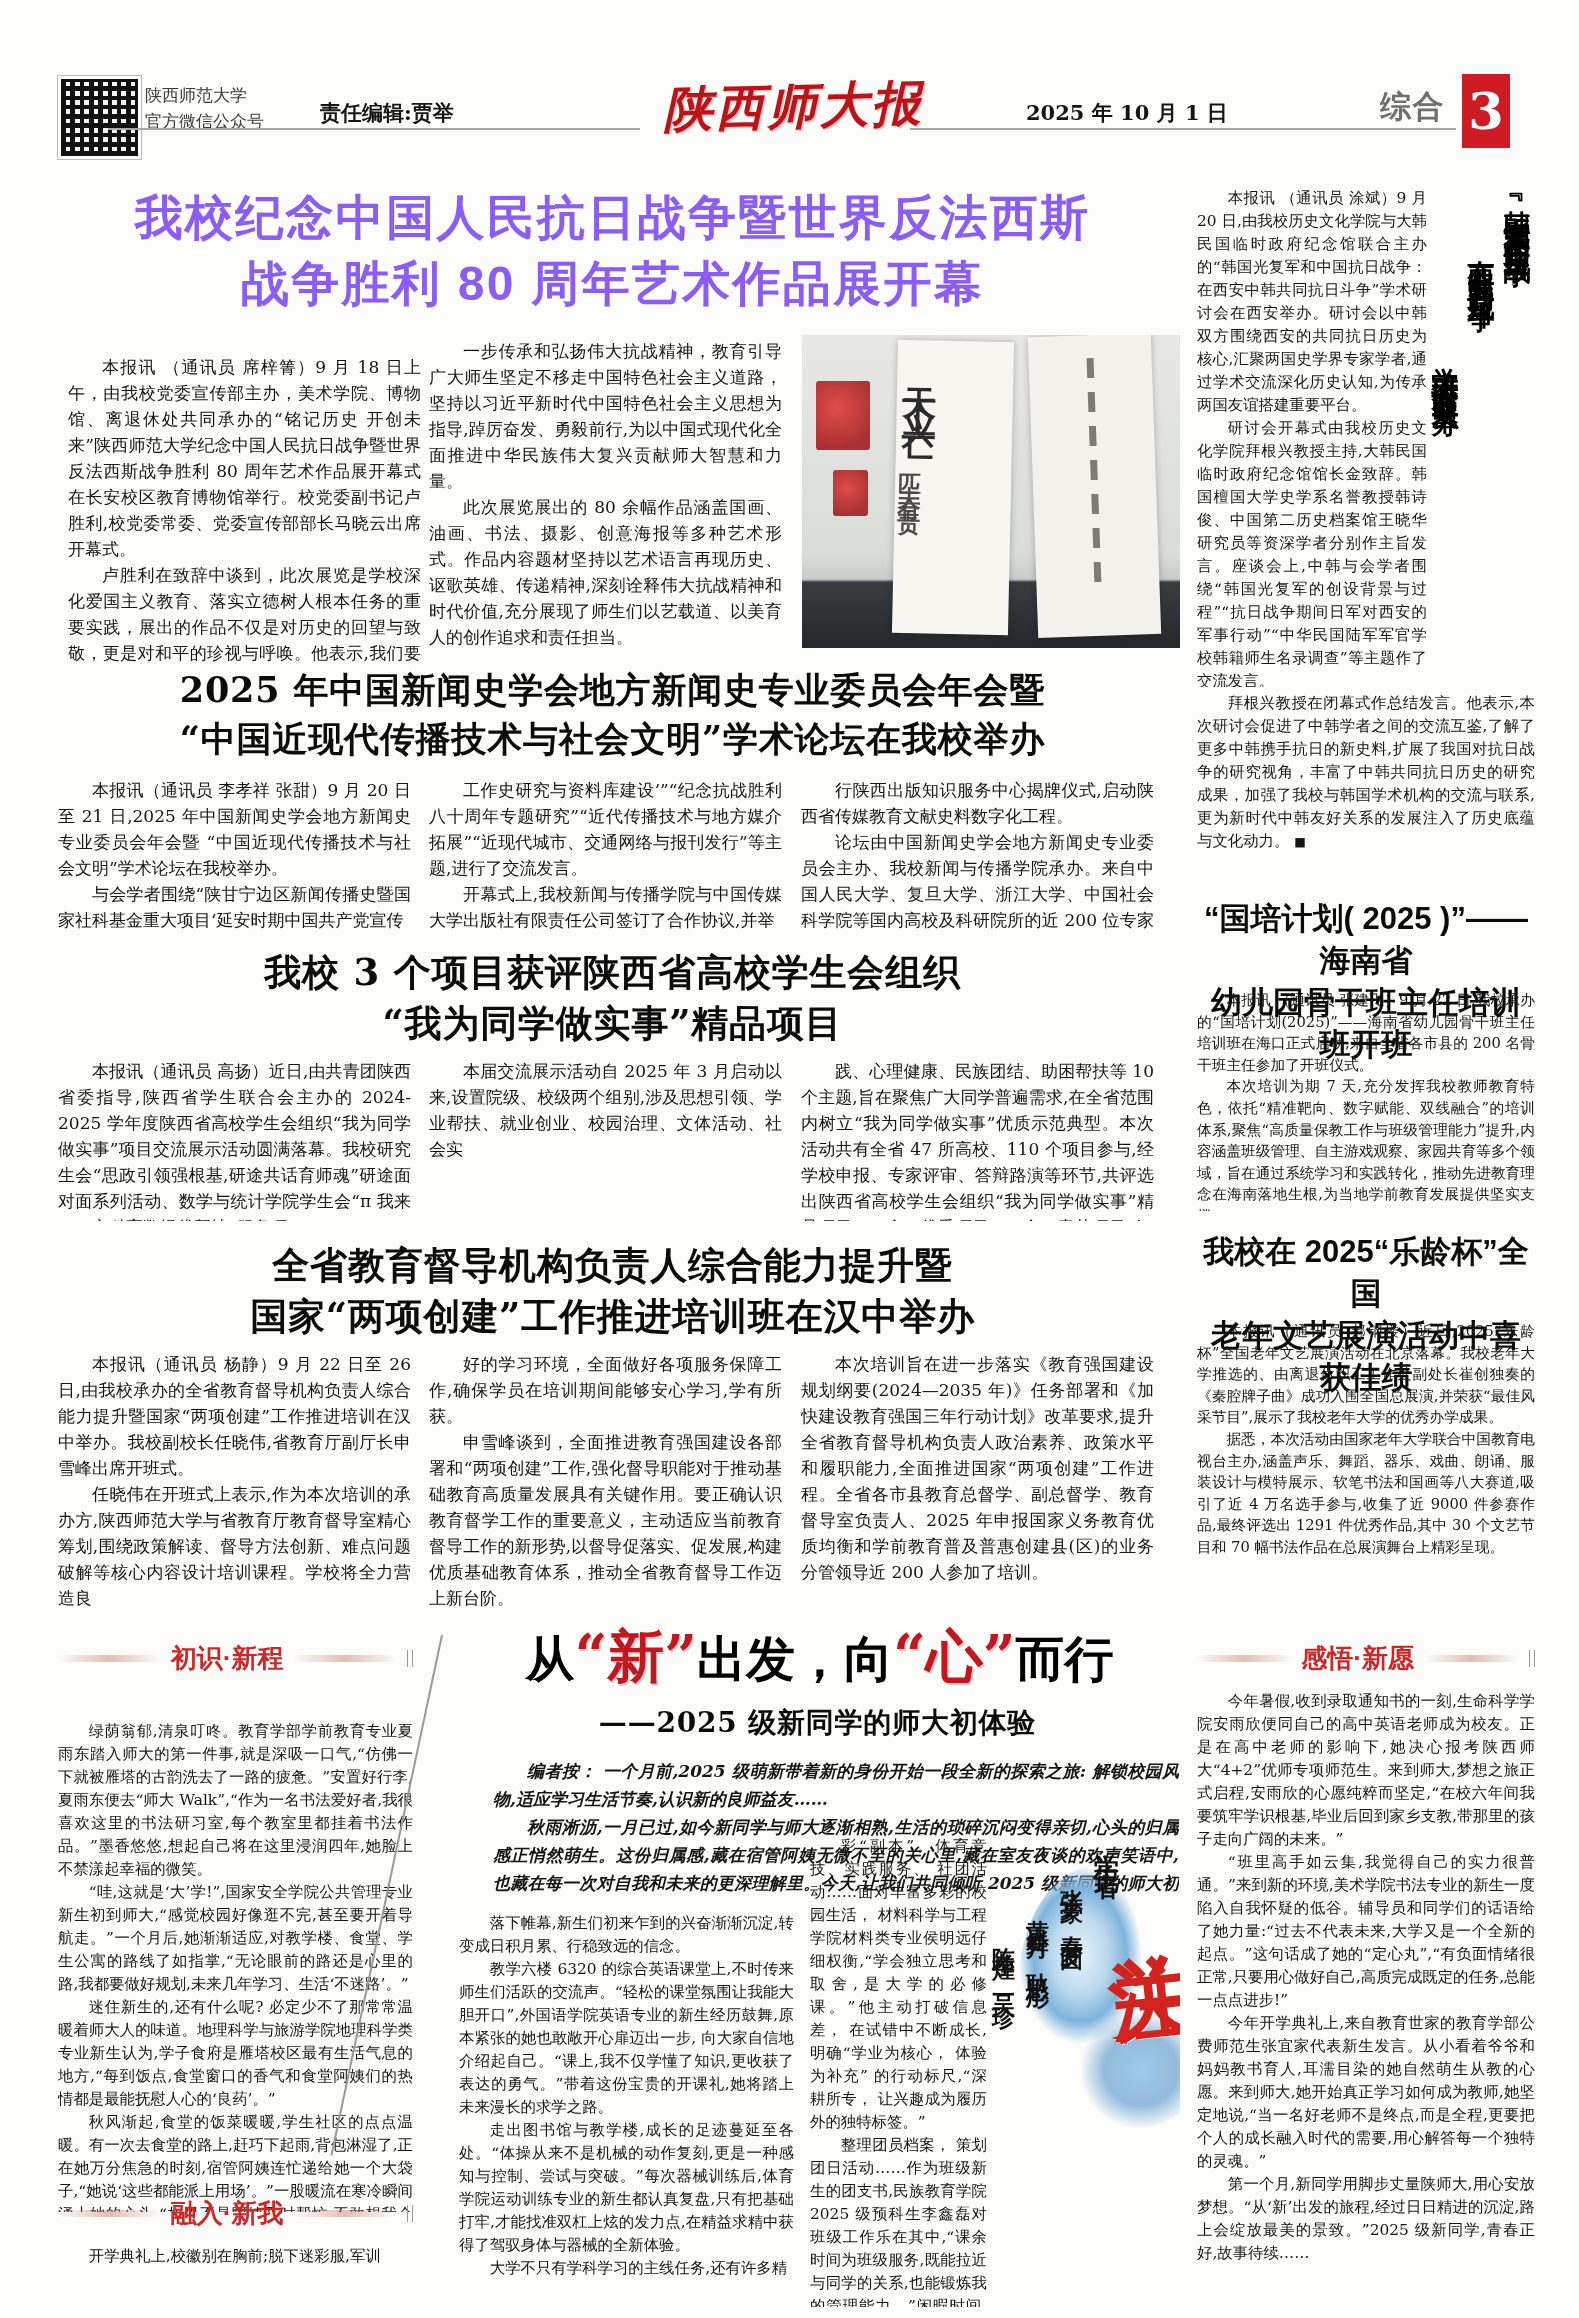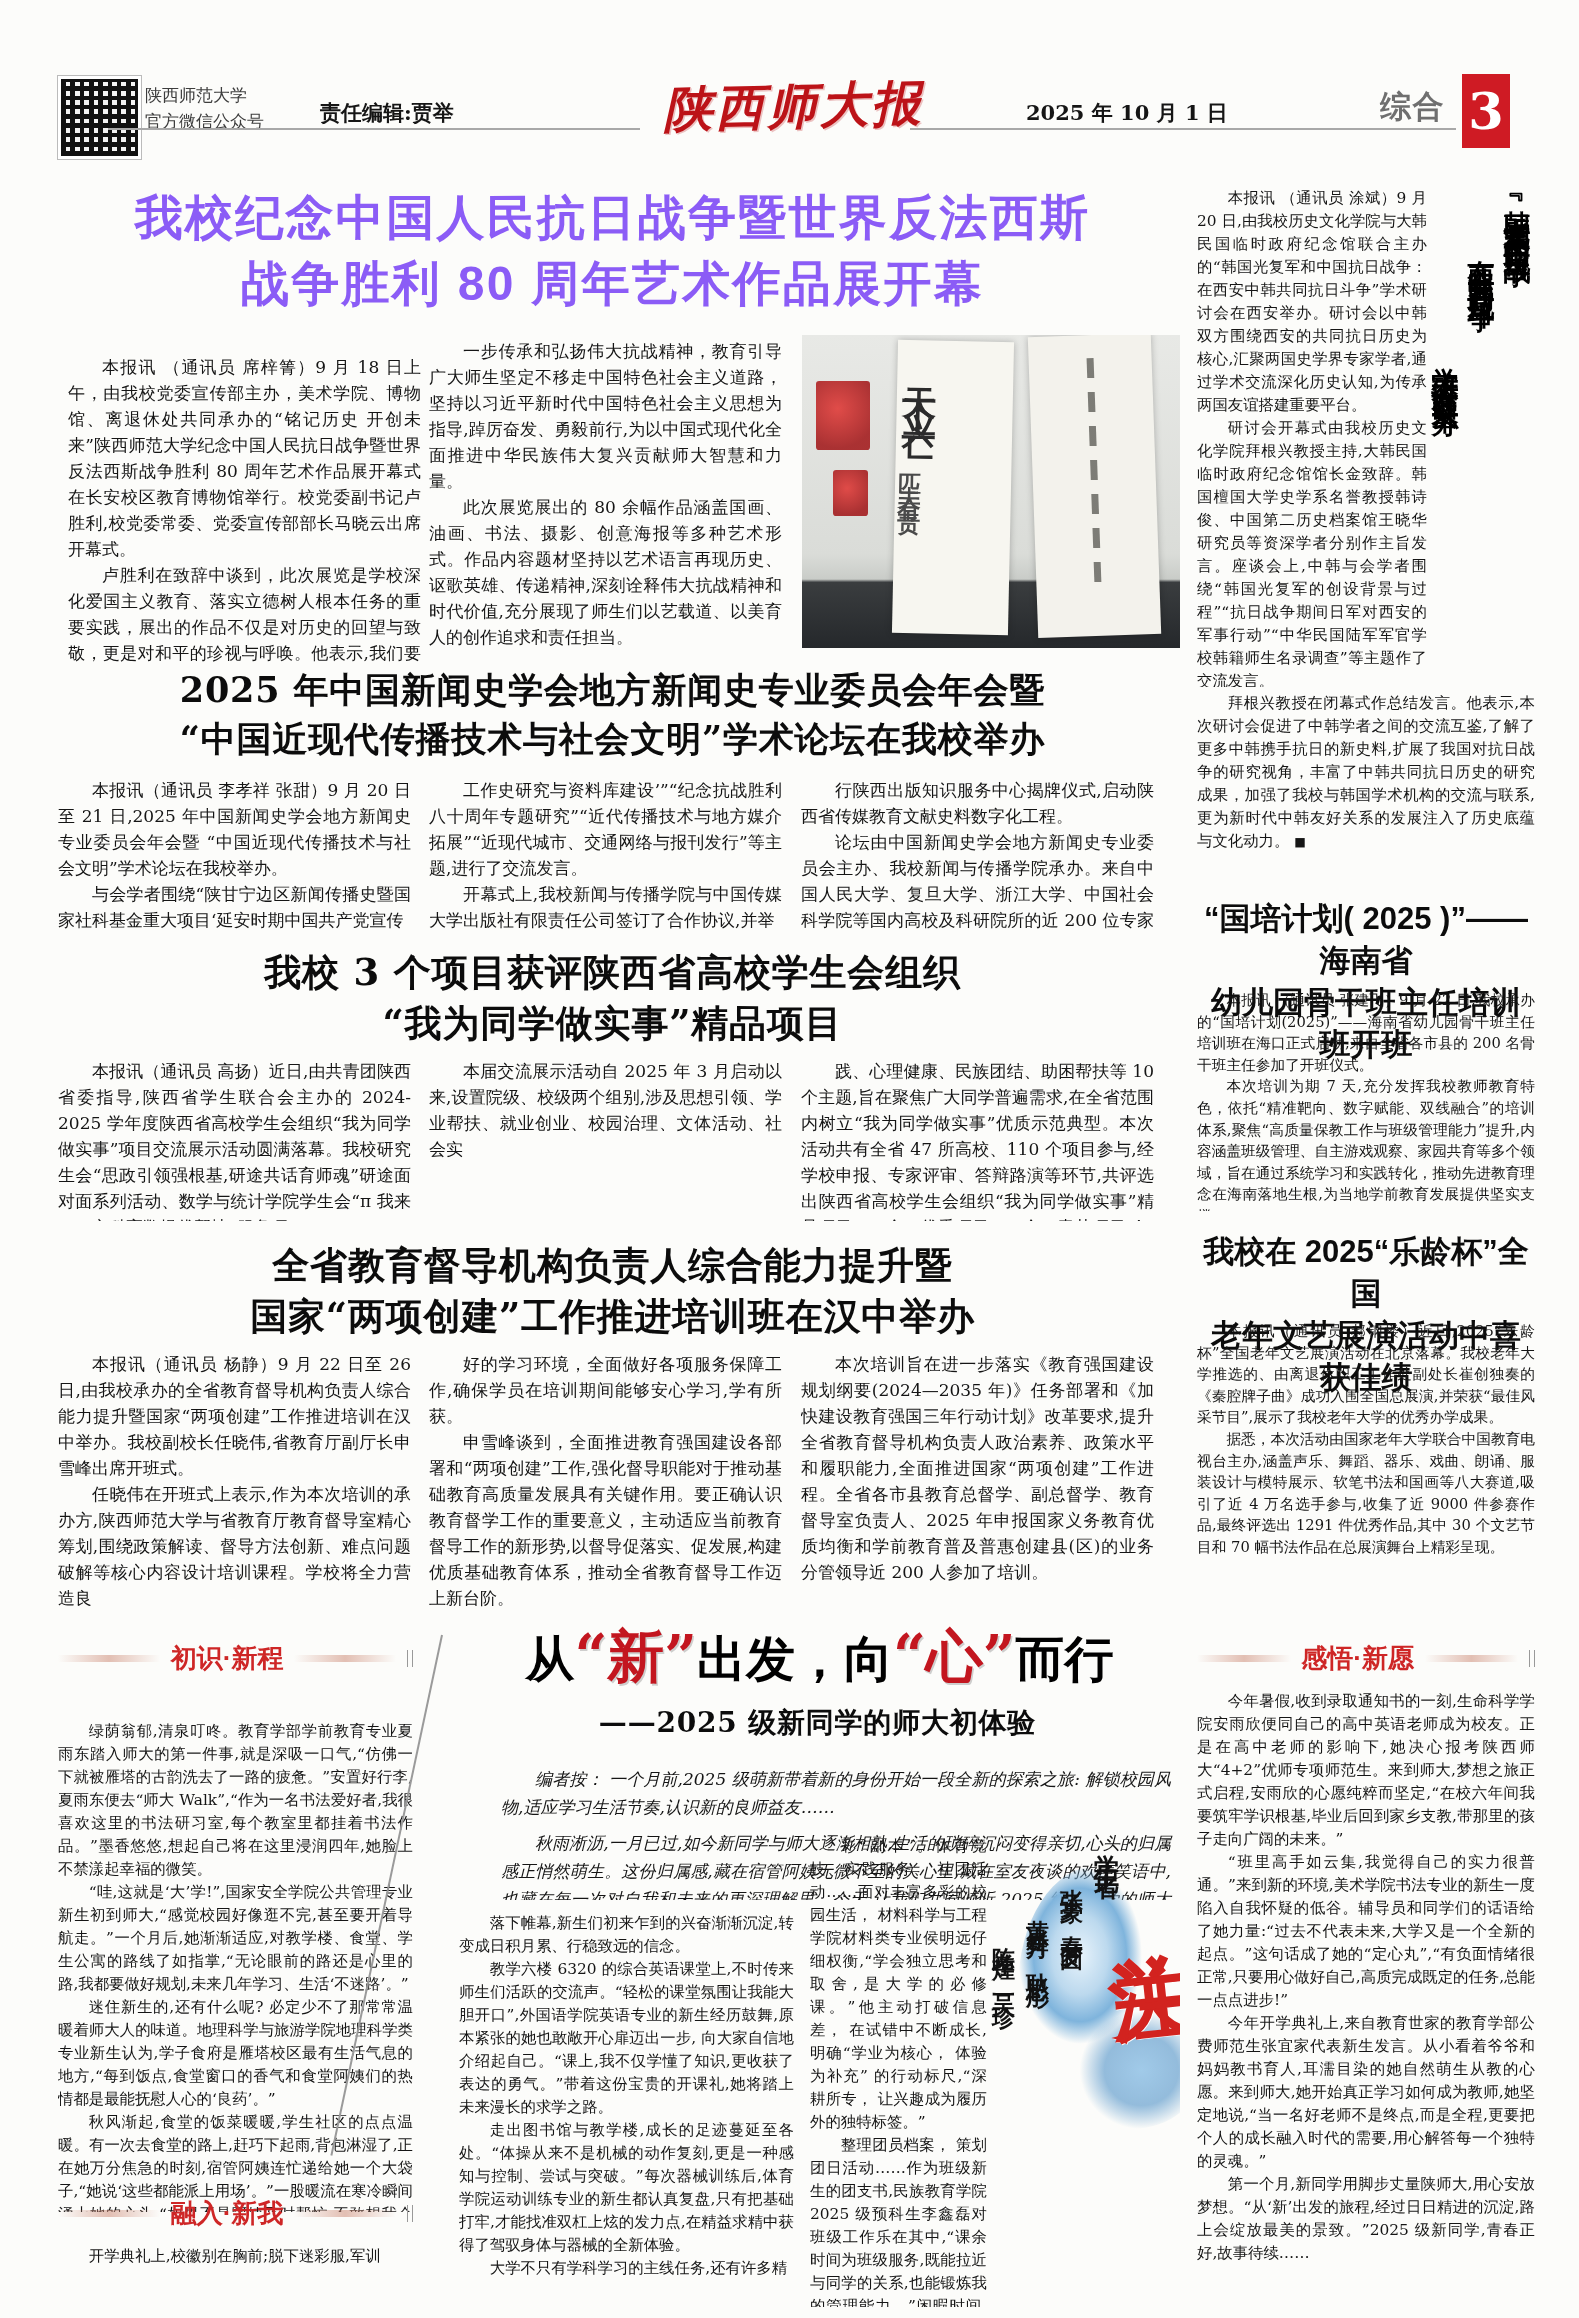--- a/index.html
+++ b/index.html
@@ -28,21 +28,21 @@
   .pagebox{background:#cf1b24;color:#fff;display:flex;align-items:center;justify-content:center;
       font-family:"DejaVu Serif",serif;font-weight:900;font-size:51px;}
   .masthead{color:#bc1318;font-family:"DejaVu Serif",serif;font-style:italic;font-weight:900;
       font-size:49px;letter-spacing:3.1px;transform:rotate(-1.5deg);text-shadow:1.5px 1.5px 0 rgba(188,19,24,.25);white-space:nowrap;}
   .photo{background:linear-gradient(180deg,#e8e9e6 0%,#dadcd8 70%,#c9ccc8 78%,#3a3d3f 79%,#25282b 100%);overflow:hidden;}
   .scroll{position:absolute;background:#f7f6f0;box-shadow:0 0 7.7px rgba(0,0,0,.25);}
   .scroll-text{writing-mode:vertical-rl;font-family:"DejaVu Serif",serif;font-weight:900;color:#2b2b2b;
       font-size:34px;letter-spacing:12.3px;margin:20px 14px 0 0;}
   .artred{position:absolute;background:radial-gradient(circle at 40% 40%,#e0312e,#a01214 75%);border-radius:3.1px;opacity:.85;}
   .note{font-style:italic;font-size:17px;line-height:28px;text-align:justify;}
-  .note p{margin:8px;text-indent:2em;}
+  .note p{margin:0;text-indent:2em;font-weight:bold;}
   .ftitle{font-family:"DejaVu Serif",serif;font-weight:900;text-align:center;color:#000;white-space:nowrap;}
   .ftitle .t{font-size:49px;}
   .ftitle .r{font-size:57px;color:#c3161f;text-shadow:1.5px 2.3px 0 rgba(120,120,120,.35);}
   .vnames{writing-mode:vertical-rl;font-family:"DejaVu Serif",serif;font-weight:900;color:#111;font-size:23px;line-height:34px;letter-spacing:6.2px;}
   .blob{position:absolute;border-radius:48% 60% 55% 45%/52% 45% 60% 50%;
       background:radial-gradient(closest-side at 35% 35%,#e8f3fb 0%,#bcd9ee 45%,#7fb4dc 75%,rgba(127,180,220,0) 100%);}
   .blob2{position:absolute;border-radius:60% 45% 50% 58%/50% 58% 45% 55%;
       background:radial-gradient(closest-side at 60% 60%,rgba(151,197,231,.9),rgba(91,153,203,.65) 60%,rgba(91,153,203,0) 100%);}
   .guanzhu{position:absolute;writing-mode:vertical-rl;color:#d2231f;font-family:"DejaVu Serif",serif;
       font-weight:900;font-size:85px;line-height:1;transform:rotate(-6deg);text-shadow:0.8px 0.8px 0 #fff;}

